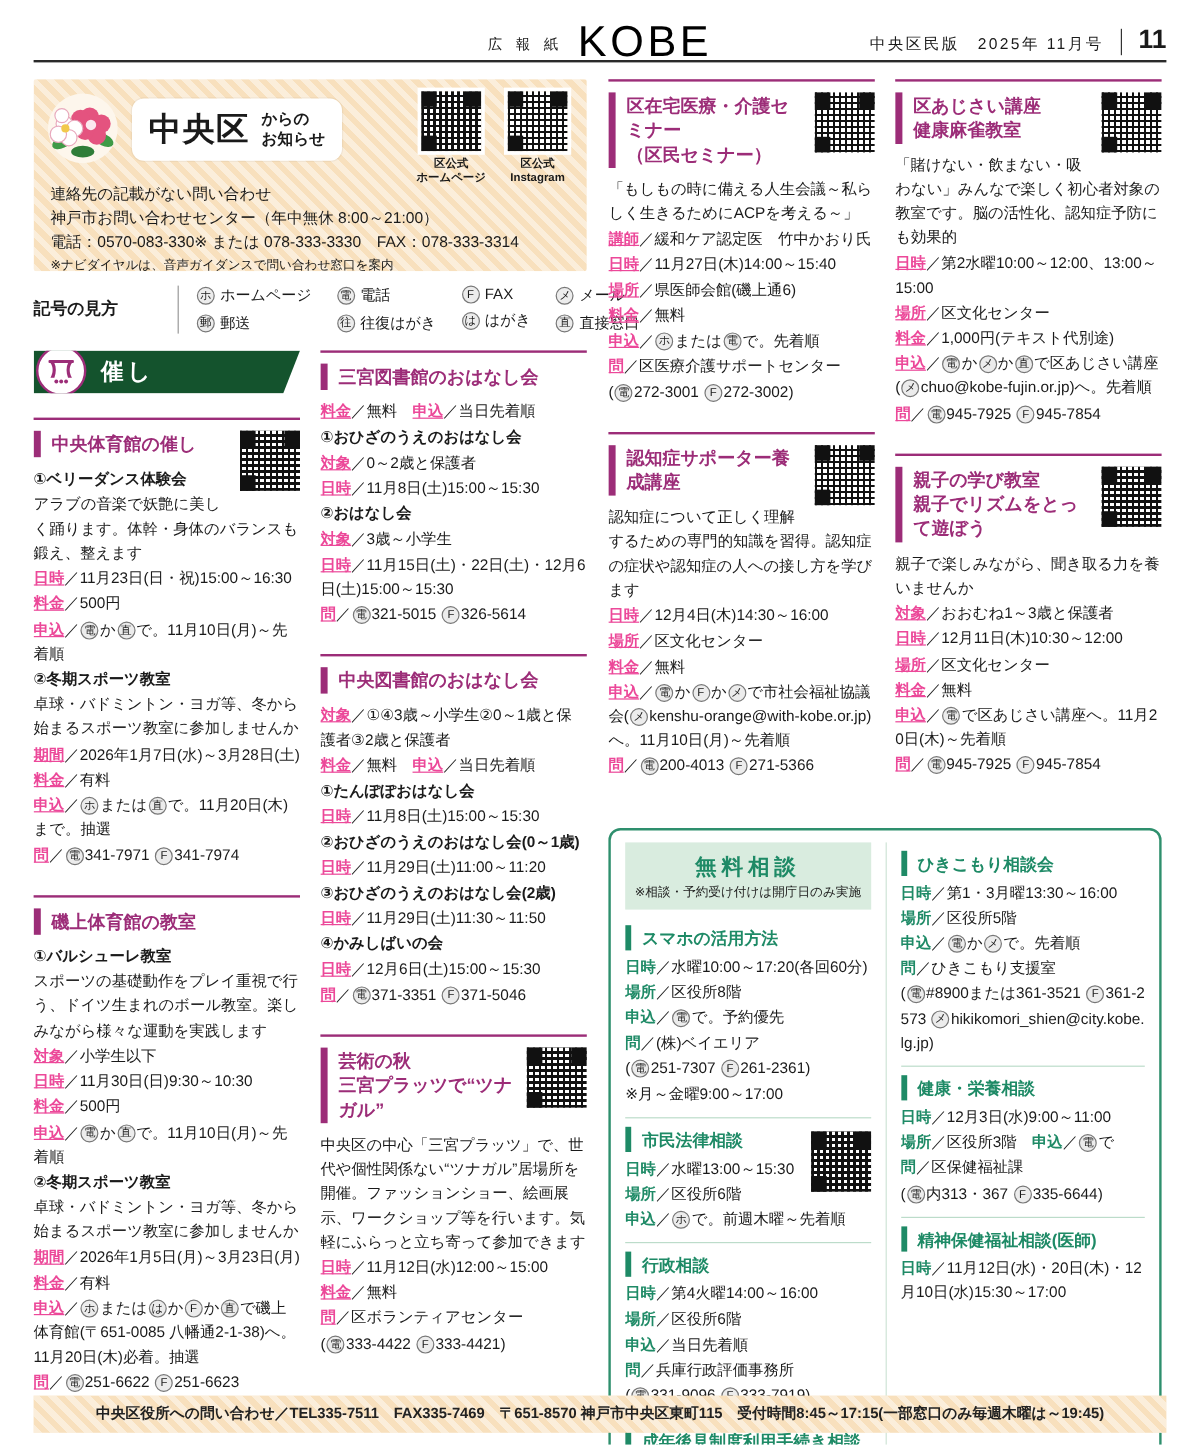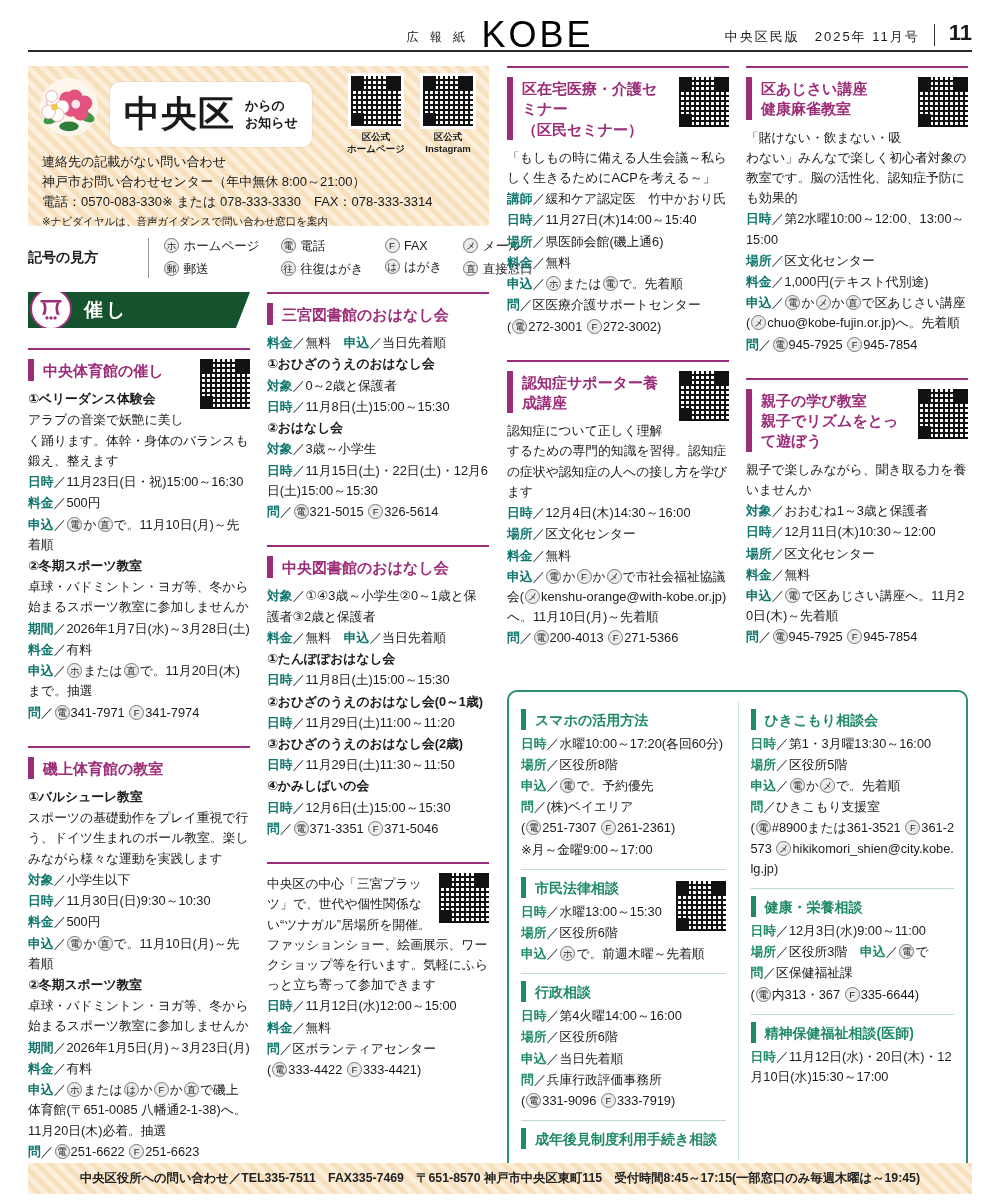--- a/index.html
+++ b/index.html
@@ -32,21 +32,21 @@
   .info-box {
     position: relative; height: 160px; border-radius: 2px;
     background: repeating-linear-gradient(45deg, rgba(255,255,255,.45) 0 5px, rgba(0,0,0,0) 5px 10px), #f8e0bd;
     padding: 86px 12px 0 14px;
   }
   .flower { position: absolute; left: 10px; top: 10px; width: 62px; height: 62px; }
   .pill {
     position: absolute; left: 82px; top: 16px; background: #fff; border-radius: 10px;
     padding: 8px 14px; display: flex; align-items: center; gap: 10px; box-shadow: 0 0 0 1px rgba(0,0,0,.04);
   }
-  .pill-title { font-size: 36px; font-weight: 900; letter-spacing: 1px; }
+  .pill-title { font-size: 27px; font-weight: 900; letter-spacing: 1px; }
   .pill-sub { font-size: 13px; font-weight: bold; white-space: pre-line; line-height: 1.3; }
   .info-qrs { position: absolute; right: 10px; top: 10px; display: flex; gap: 10px; }
   .qr-item { width: 62px; text-align: center; }
   .qr { width: 50px; height: 50px; margin: 0 auto; background:
       linear-gradient(#111,#111) 0 0/13px 13px no-repeat,
       linear-gradient(#111,#111) 100% 0/13px 13px no-repeat,
       linear-gradient(#111,#111) 0 100%/13px 13px no-repeat,
       repeating-linear-gradient(0deg, #111 0 2px, rgba(0,0,0,0) 2px 5px),
       repeating-linear-gradient(90deg, #111 0 2px, #fff 2px 5px);
       outline: 3px solid #fff; }
@@ -82,21 +82,21 @@
   }
 
   
   .sec { border-top: 2px solid #9c2d78; padding-top: 9px; margin-bottom: 22px; overflow: hidden; }
   .sec .qr { float: right; margin: 0 0 6px 8px; outline: none; }
   .ttl { display: flex; align-items: stretch; gap: 9px; margin-bottom: 8px; }
   .bar { width: 6px; background: #9c2d78; flex: none; }
   .ttl-t { font-size: 15px; font-weight: bold; color: #9c2d78; white-space: pre-line; line-height: 1.35; padding-top: 2px; }
   .ln { font-size: 12.8px; line-height: 1.58; margin: 1px 0; word-break: break-all; }
   .ln.b { font-weight: bold; }
-  .sec .lbl { color: #0f766e; font-weight: bold; }
+  .sec .lbl { color: #ec4899; font-weight: bold; text-decoration: underline; }
 
   
   .free-box {
     margin-top: 18px; border: 2px solid #2e8f6d; border-radius: 10px;
     display: flex; padding: 10px 12px; gap: 0; background: #fff;
   }
   .gcol { width: 50%; }
   .gcol + .gcol { border-left: 1px solid #cfe4d6; padding-left: 12px; }
   .gcol:first-child { padding-right: 12px; }
   .free-head { background: #d9ecdf; text-align: center; padding: 8px 4px 7px; margin-bottom: 6px; }
@@ -287,20 +287,25 @@
               <div class="ln b">②おひざのうえのおはなし会(0～1歳)</div>
               <div class="ln"><span class="lbl">日時</span>／11月29日(土)11:00～11:20</div>
               <div class="ln b">③おひざのうえのおはなし会(2歳)</div>
               <div class="ln"><span class="lbl">日時</span>／11月29日(土)11:30～11:50</div>
               <div class="ln b">④かみしばいの会</div>
               <div class="ln"><span class="lbl">日時</span>／12月6日(土)15:00～15:30</div>
               <div class="ln"><span class="lbl">問</span>／<span class="maru">電</span>371-3351 <span class="maru">F</span>371-5046</div>
             </div>
             <div class="sec">
               <div class="qr"></div>
+              <div class="ttl">
+                <span class="bar"></span>
+                <span class="ttl-t">芸術の秋
+三宮プラッツで“ツナガル”</span>
+              </div>
               <div class="ln">中央区の中心「三宮プラッツ」で、世代や個性関係ない“ツナガル”居場所を開催。ファッションショー、絵画展示、ワークショップ等を行います。気軽にふらっと立ち寄って参加できます</div>
               <div class="ln"><span class="lbl">日時</span>／11月12日(水)12:00～15:00</div>
               <div class="ln"><span class="lbl">料金</span>／無料</div>
               <div class="ln"><span class="lbl">問</span>／区ボランティアセンター</div>
               <div class="ln">(<span class="maru">電</span>333-4422 <span class="maru">F</span>333-4421)</div>
             </div>
           </div>
       </div>
     </div>
 
@@ -365,20 +370,24 @@
               <div class="ln"><span class="lbl">場所</span>／区文化センター</div>
               <div class="ln"><span class="lbl">料金</span>／無料</div>
               <div class="ln"><span class="lbl">申込</span>／<span class="maru">電</span>で区あじさい講座へ。11月20日(木)～先着順</div>
               <div class="ln"><span class="lbl">問</span>／<span class="maru">電</span>945-7925 <span class="maru">F</span>945-7854</div>
             </div>
           </div>
       </div>
 
       <div class="free-box">
         <div class="gcol" id="gleft">
+          <div class="free-head">
+            <div class="free-title">無料相談</div>
+            <div class="free-note">※相談・予約受け付けは開庁日のみ実施</div>
+          </div>
         <div class="gsec">
               <div class="ttl">
                 <span class="bar"></span>
                 <span class="ttl-t">スマホの活用方法</span>
               </div>
               <div class="ln"><span class="lbl">日時</span>／水曜10:00～17:20(各回60分)</div>
               <div class="ln"><span class="lbl">場所</span>／区役所8階</div>
               <div class="ln"><span class="lbl">申込</span>／<span class="maru">電</span>で。予約優先</div>
               <div class="ln"><span class="lbl">問</span>／(株)ベイエリア</div>
               <div class="ln">(<span class="maru">電</span>251-7307 <span class="maru">F</span>261-2361)</div>

